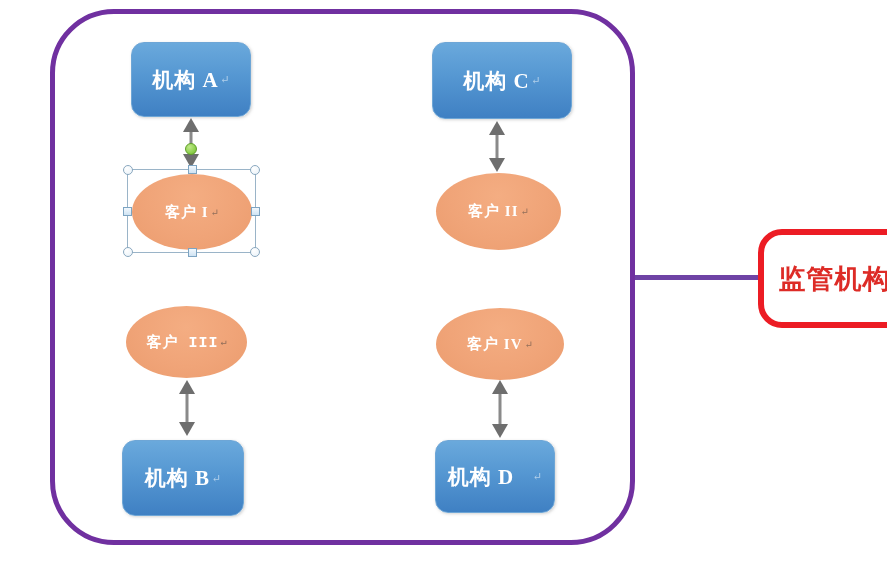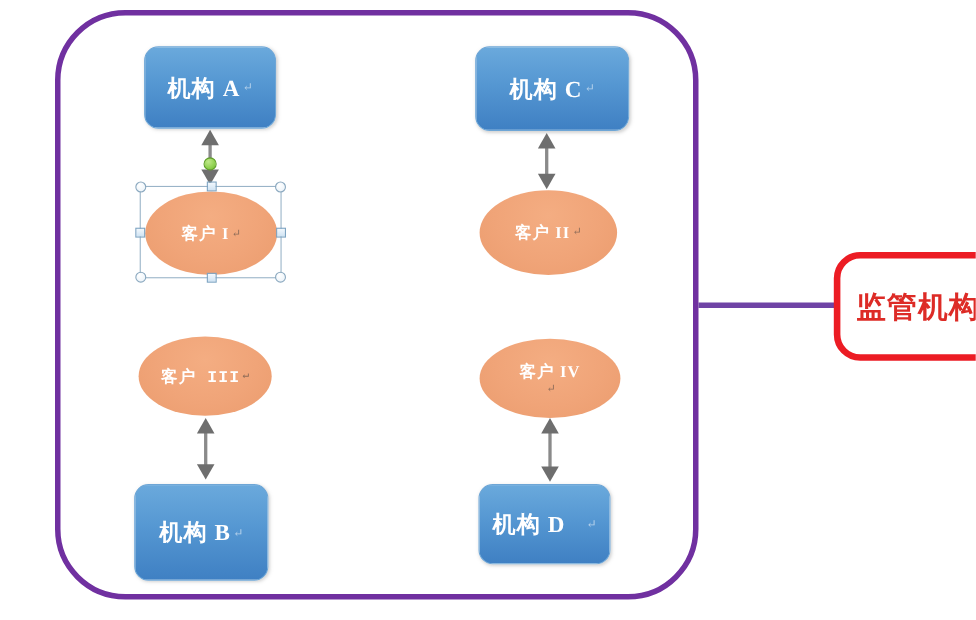--- a/index.html
+++ b/index.html
@@ -36,41 +36,41 @@
     color: #ffffff;
   }
   .inst .label {
     font-size: 21px; font-weight: bold; letter-spacing: 1px;
     white-space: nowrap;
   }
   .inst .pmark { font-size: 11px; color: rgba(255,255,255,0.55); margin-left: 2px; }
 
   .inst-a { left: 87px;  top: 42px;  width: 120px; height: 75px; }
   .inst-c { left: 388px; top: 42px;  width: 140px; height: 77px; }
-  .inst-b { left: 78px;  top: 440px; width: 122px; height: 88px; }
+  .inst-b { left: 78px;  top: 440px; width: 122px; height: 76px; }
   .inst-d { left: 391px; top: 440px; width: 120px; height: 73px; gap: 17px; }
 
   
   .cust {
     position: absolute;
     background: radial-gradient(ellipse at 50% 30%, #f4ad82 0%, #f0a478 55%, #eb9c6e 100%);
     border-radius: 50%;
     display: flex; align-items: center; justify-content: center;
     color: #ffffff;
   }
   .cust .label {
     font-size: 15px; font-weight: bold; letter-spacing: 1px;
     white-space: nowrap;
   }
   .cust .pmark { font-size: 10px; color: rgba(60,60,60,0.55); margin-left: 2px; }
 
   .cust-i   { left: 88px;  top: 174px; width: 120px; height: 76px; }
   .cust-ii  { left: 392px; top: 173px; width: 125px; height: 77px; text-align: center; }
   .cust-iii { left: 82px;  top: 306px; width: 121px; height: 72px; font-family: Liberation Mono, monospace; }
-  .cust-iv  { left: 392px; top: 308px; width: 128px; height: 72px; flex-direction: column; }
+  .cust-iv  { left: 392px; top: 308px; width: 128px; height: 72px; }
 
   
   .arrow { position: absolute; }
 
   
   .conn-dot {
     position: absolute; left: 141px; top: 143px;
     width: 12px; height: 12px; border-radius: 50%;
     background: radial-gradient(circle at 35% 30%, #c0e88a, #8fd14f 60%, #71b52f 100%);
     border: 1px solid #5f9e28;

